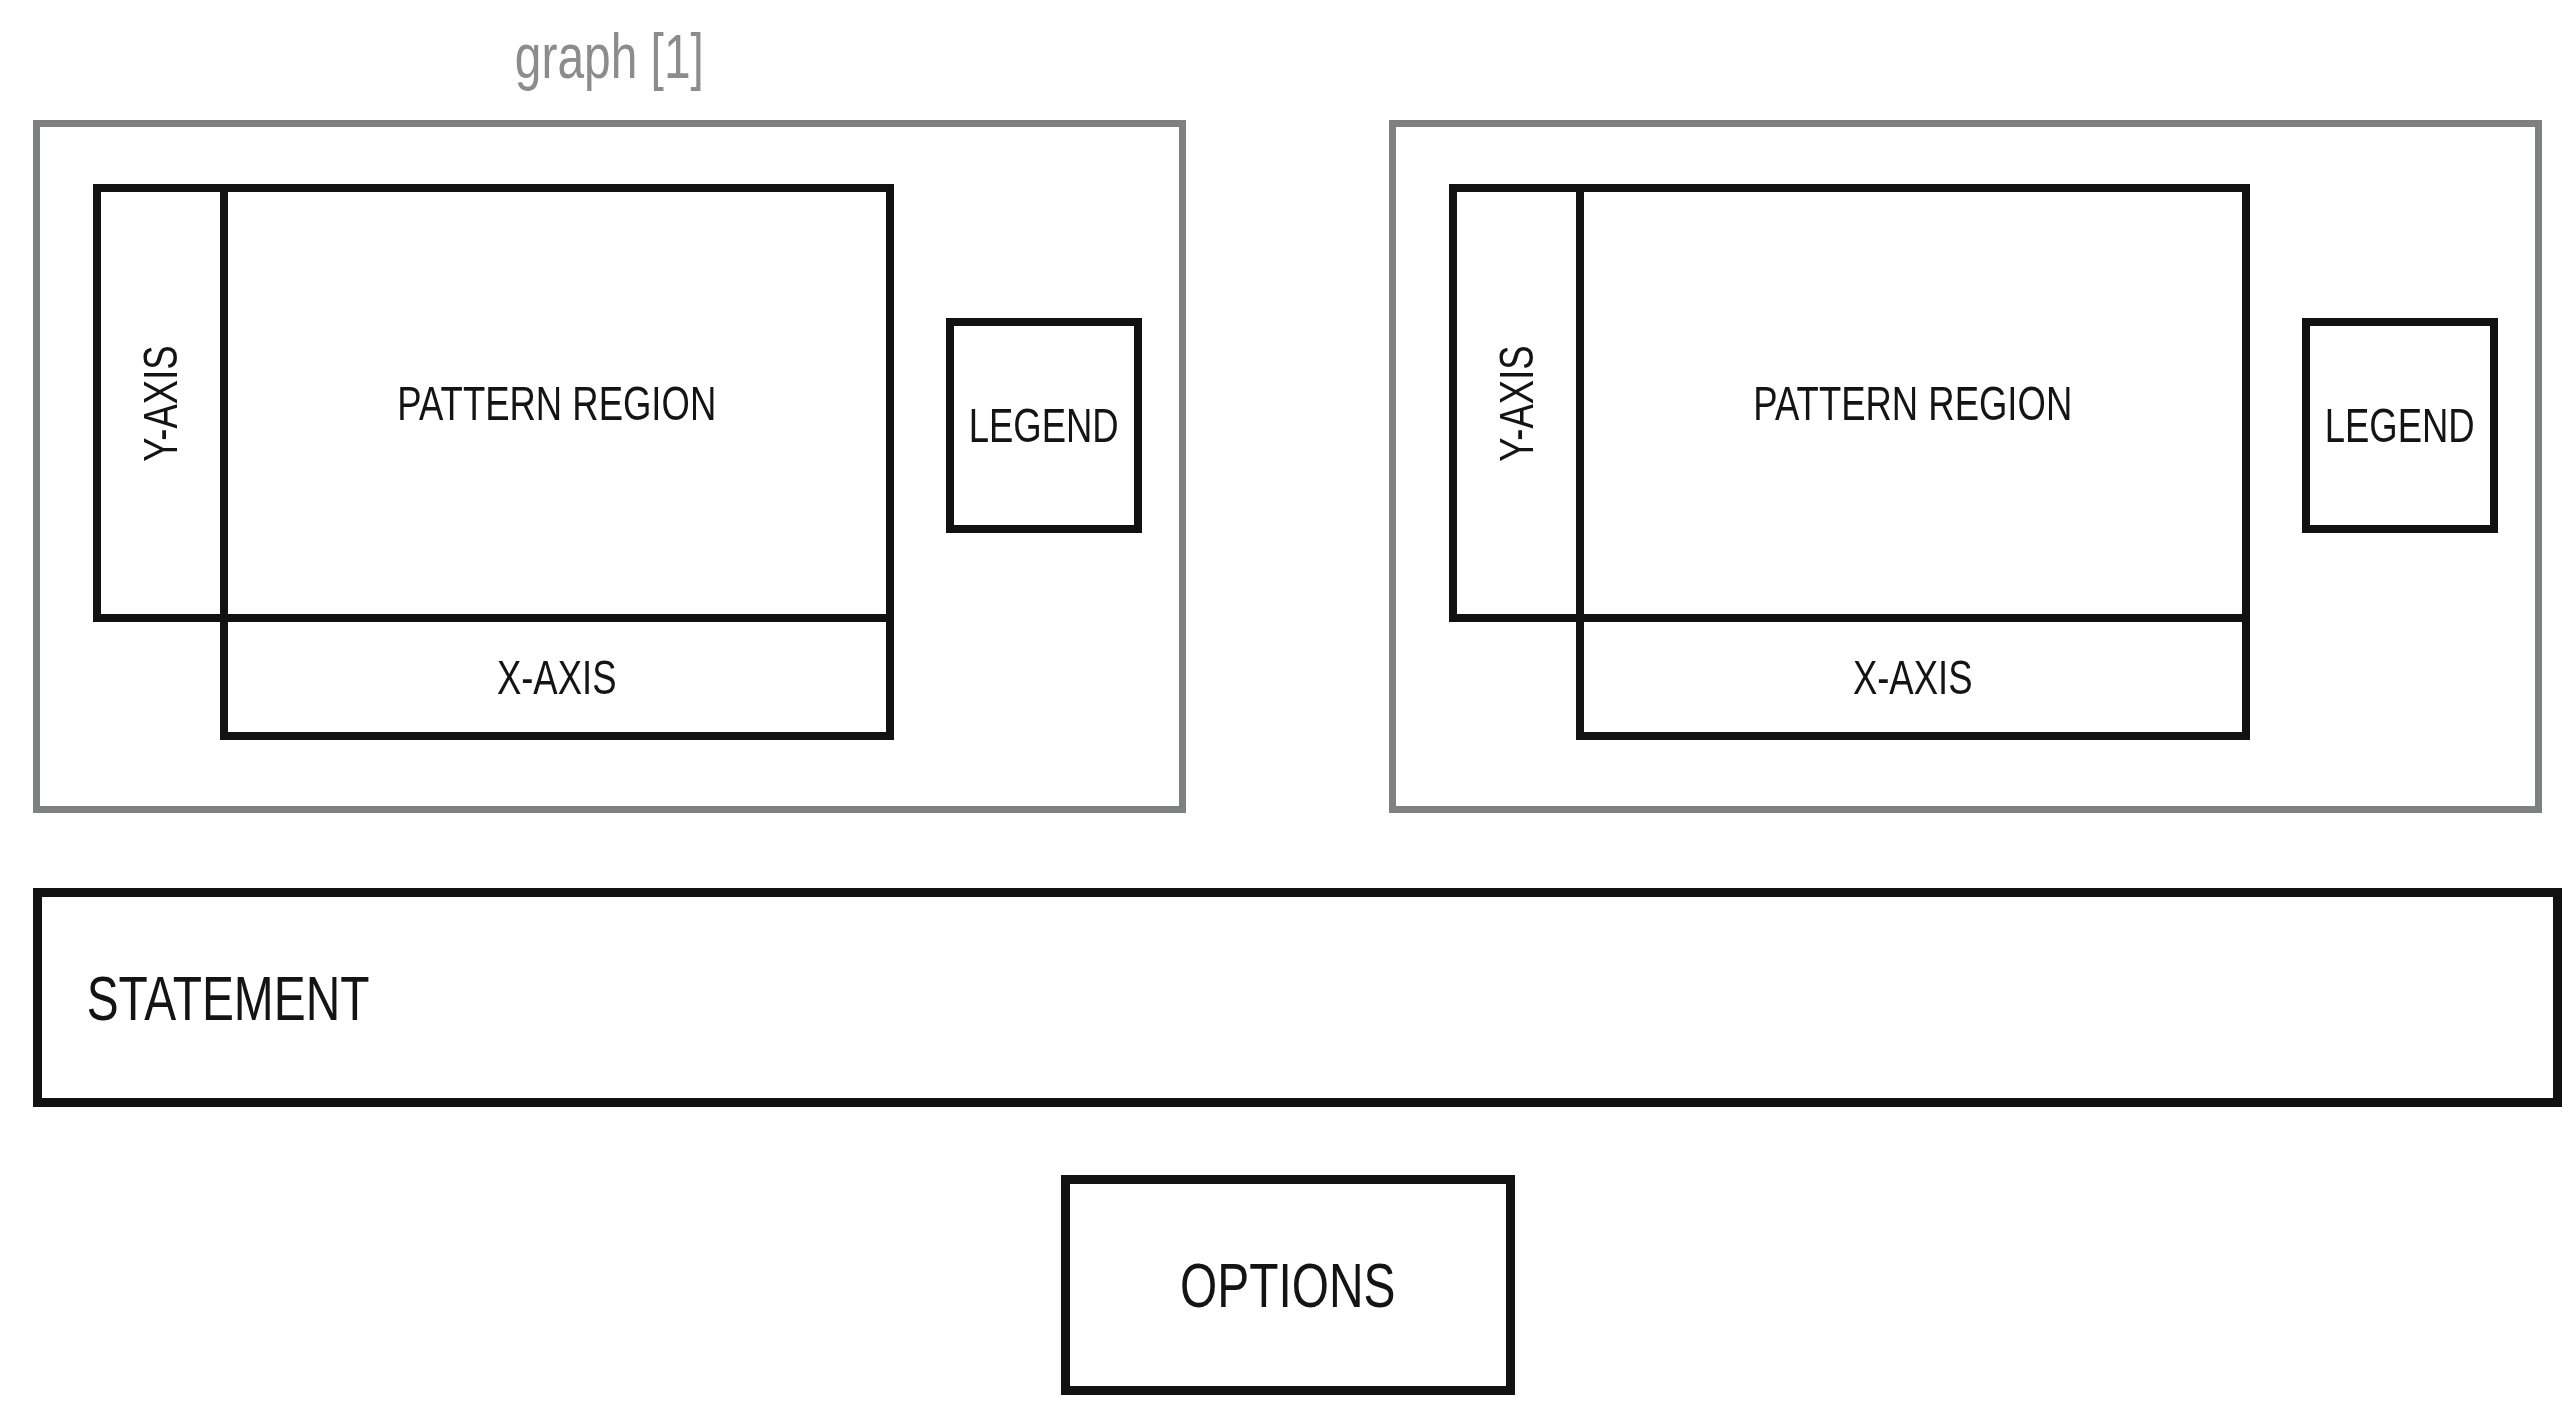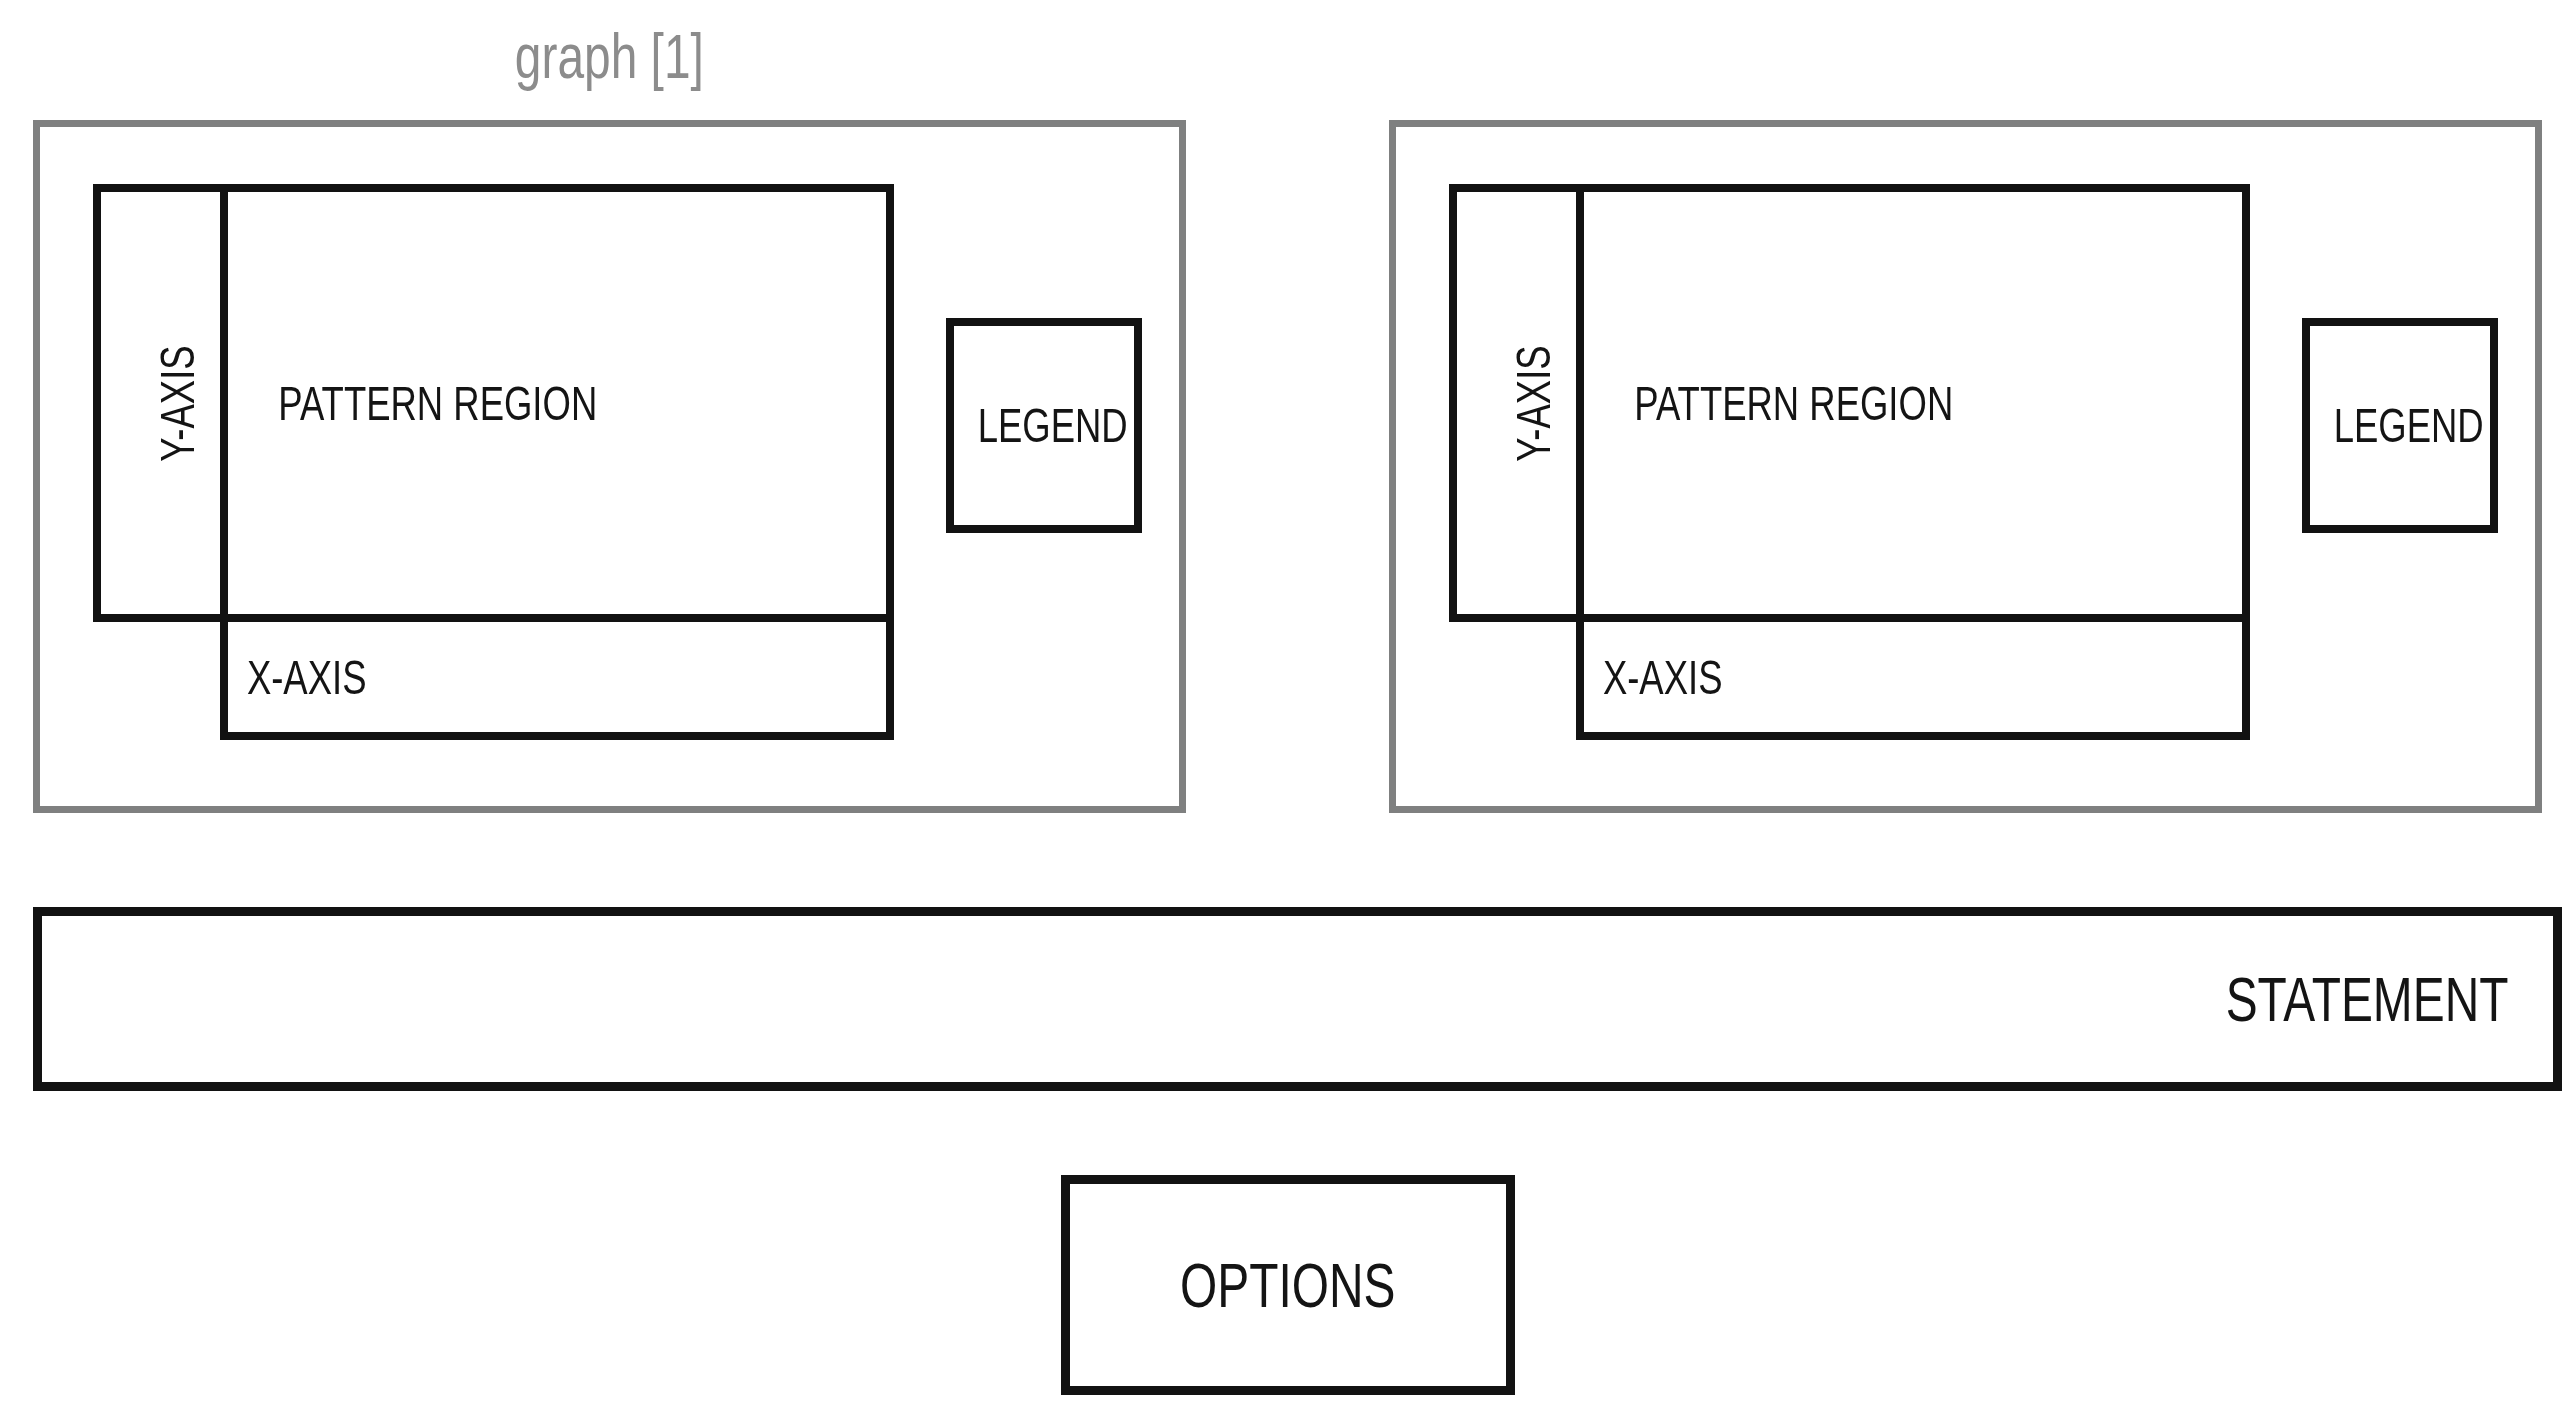--- a/index.html
+++ b/index.html
@@ -38,21 +38,21 @@
     height: 693px;
     border: 7.3px solid var(--container-border);
     background: var(--background);
   }
   .inner-box {
     position: absolute;
     border: 8px solid var(--box-border);
     background: var(--background);
     display: flex;
     align-items: center;
-    justify-content: flex-start;
+    justify-content: center;
     color: var(--label-text);
   }
   .y-axis-box   { left: 53px;   top: 57px;  width: 135px; height: 438px; }
   .pattern-box  { left: 180px;  top: 57px;  width: 674px; height: 438px; }
   .x-axis-box   { left: 180px;  top: 487px; width: 674px; height: 126px; }
   .legend-box   { left: 906px; top: 191px; width: 196px; height: 215px; }
   .box-label { font-size: 48px; }
   .big-label { font-size: 63px; }
   .cond {
     display: inline-block;
@@ -62,28 +62,28 @@
   }
   .cond-v {
     display: inline-block;
     white-space: nowrap;
     transform: rotate(-90deg) scaleX(0.76);
     transform-origin: center;
   }
   .statement-box {
     position: absolute;
     left: 33px;
-    top: 907px;
+    top: 888px;
     width: 2529px;
-    height: 184px;
+    height: 219px;
     border: 9.5px solid var(--box-border);
     background: var(--background);
     display: flex;
     align-items: center;
-    justify-content: flex-end;
+    justify-content: flex-start;
     color: var(--label-text);
   }
   .options-box {
     position: absolute;
     left: 1061px;
     top: 1175px;
     width: 454px;
     height: 220px;
     border: 9.5px solid var(--box-border);
     background: var(--background);

